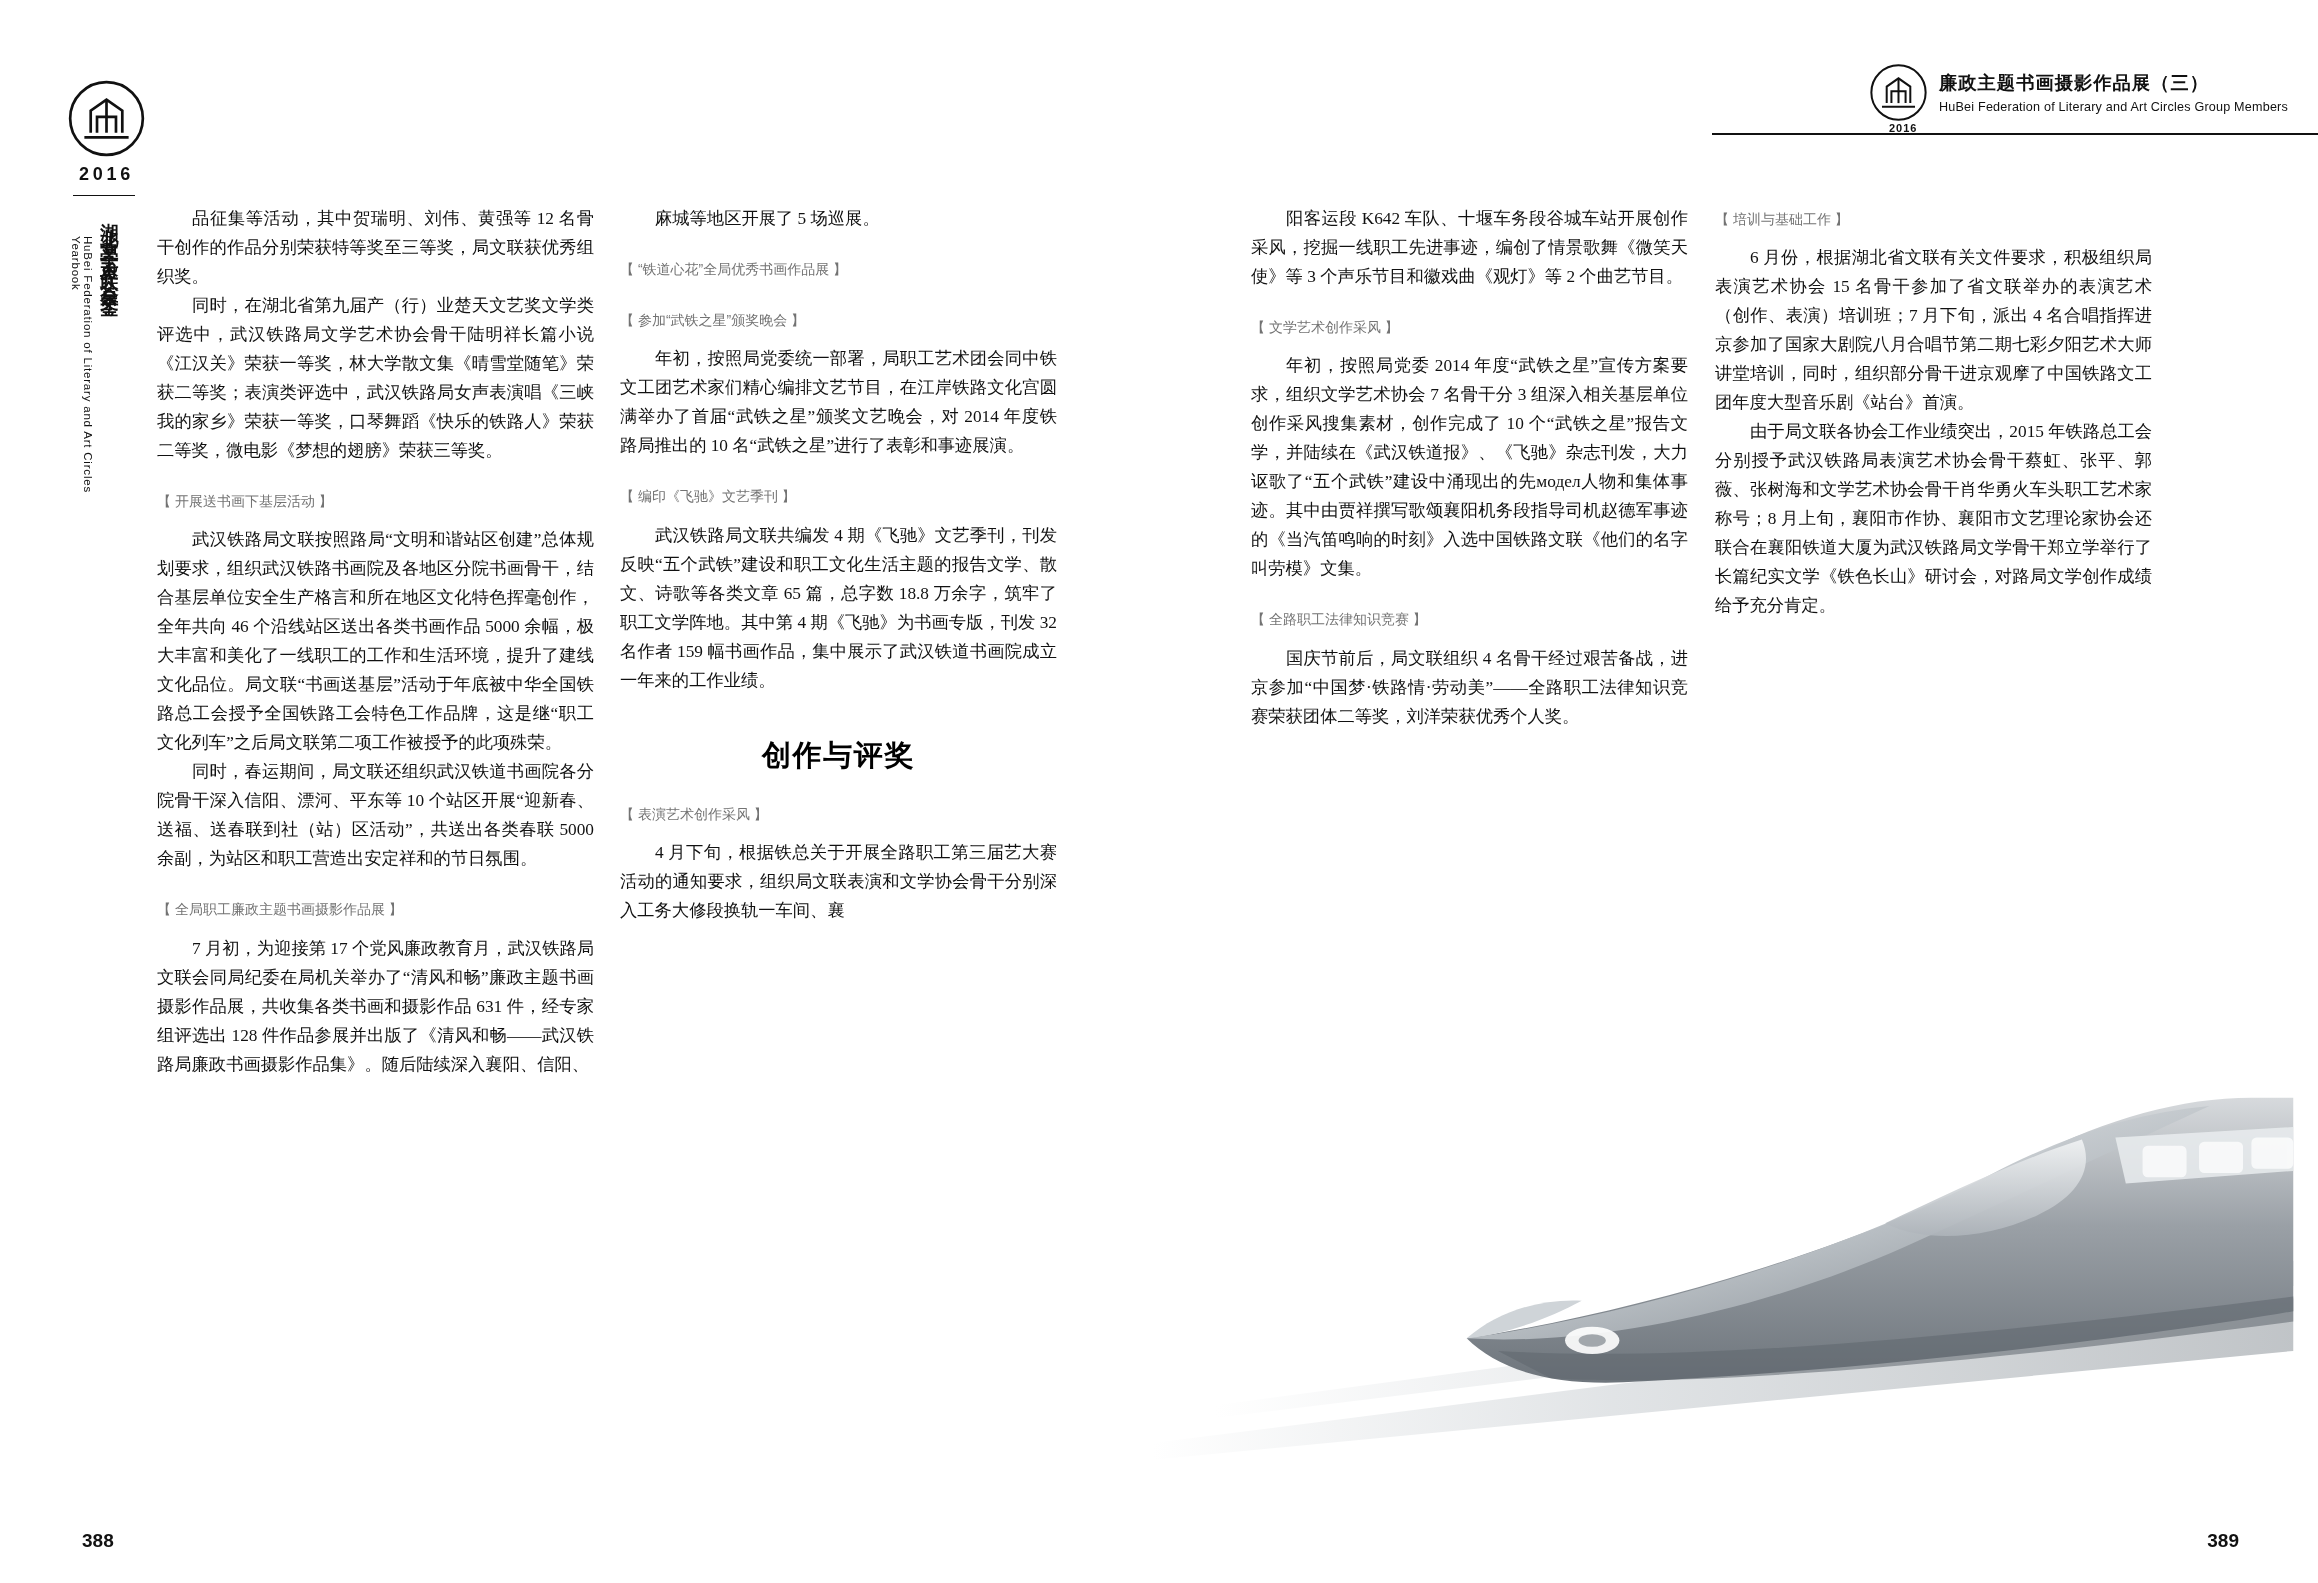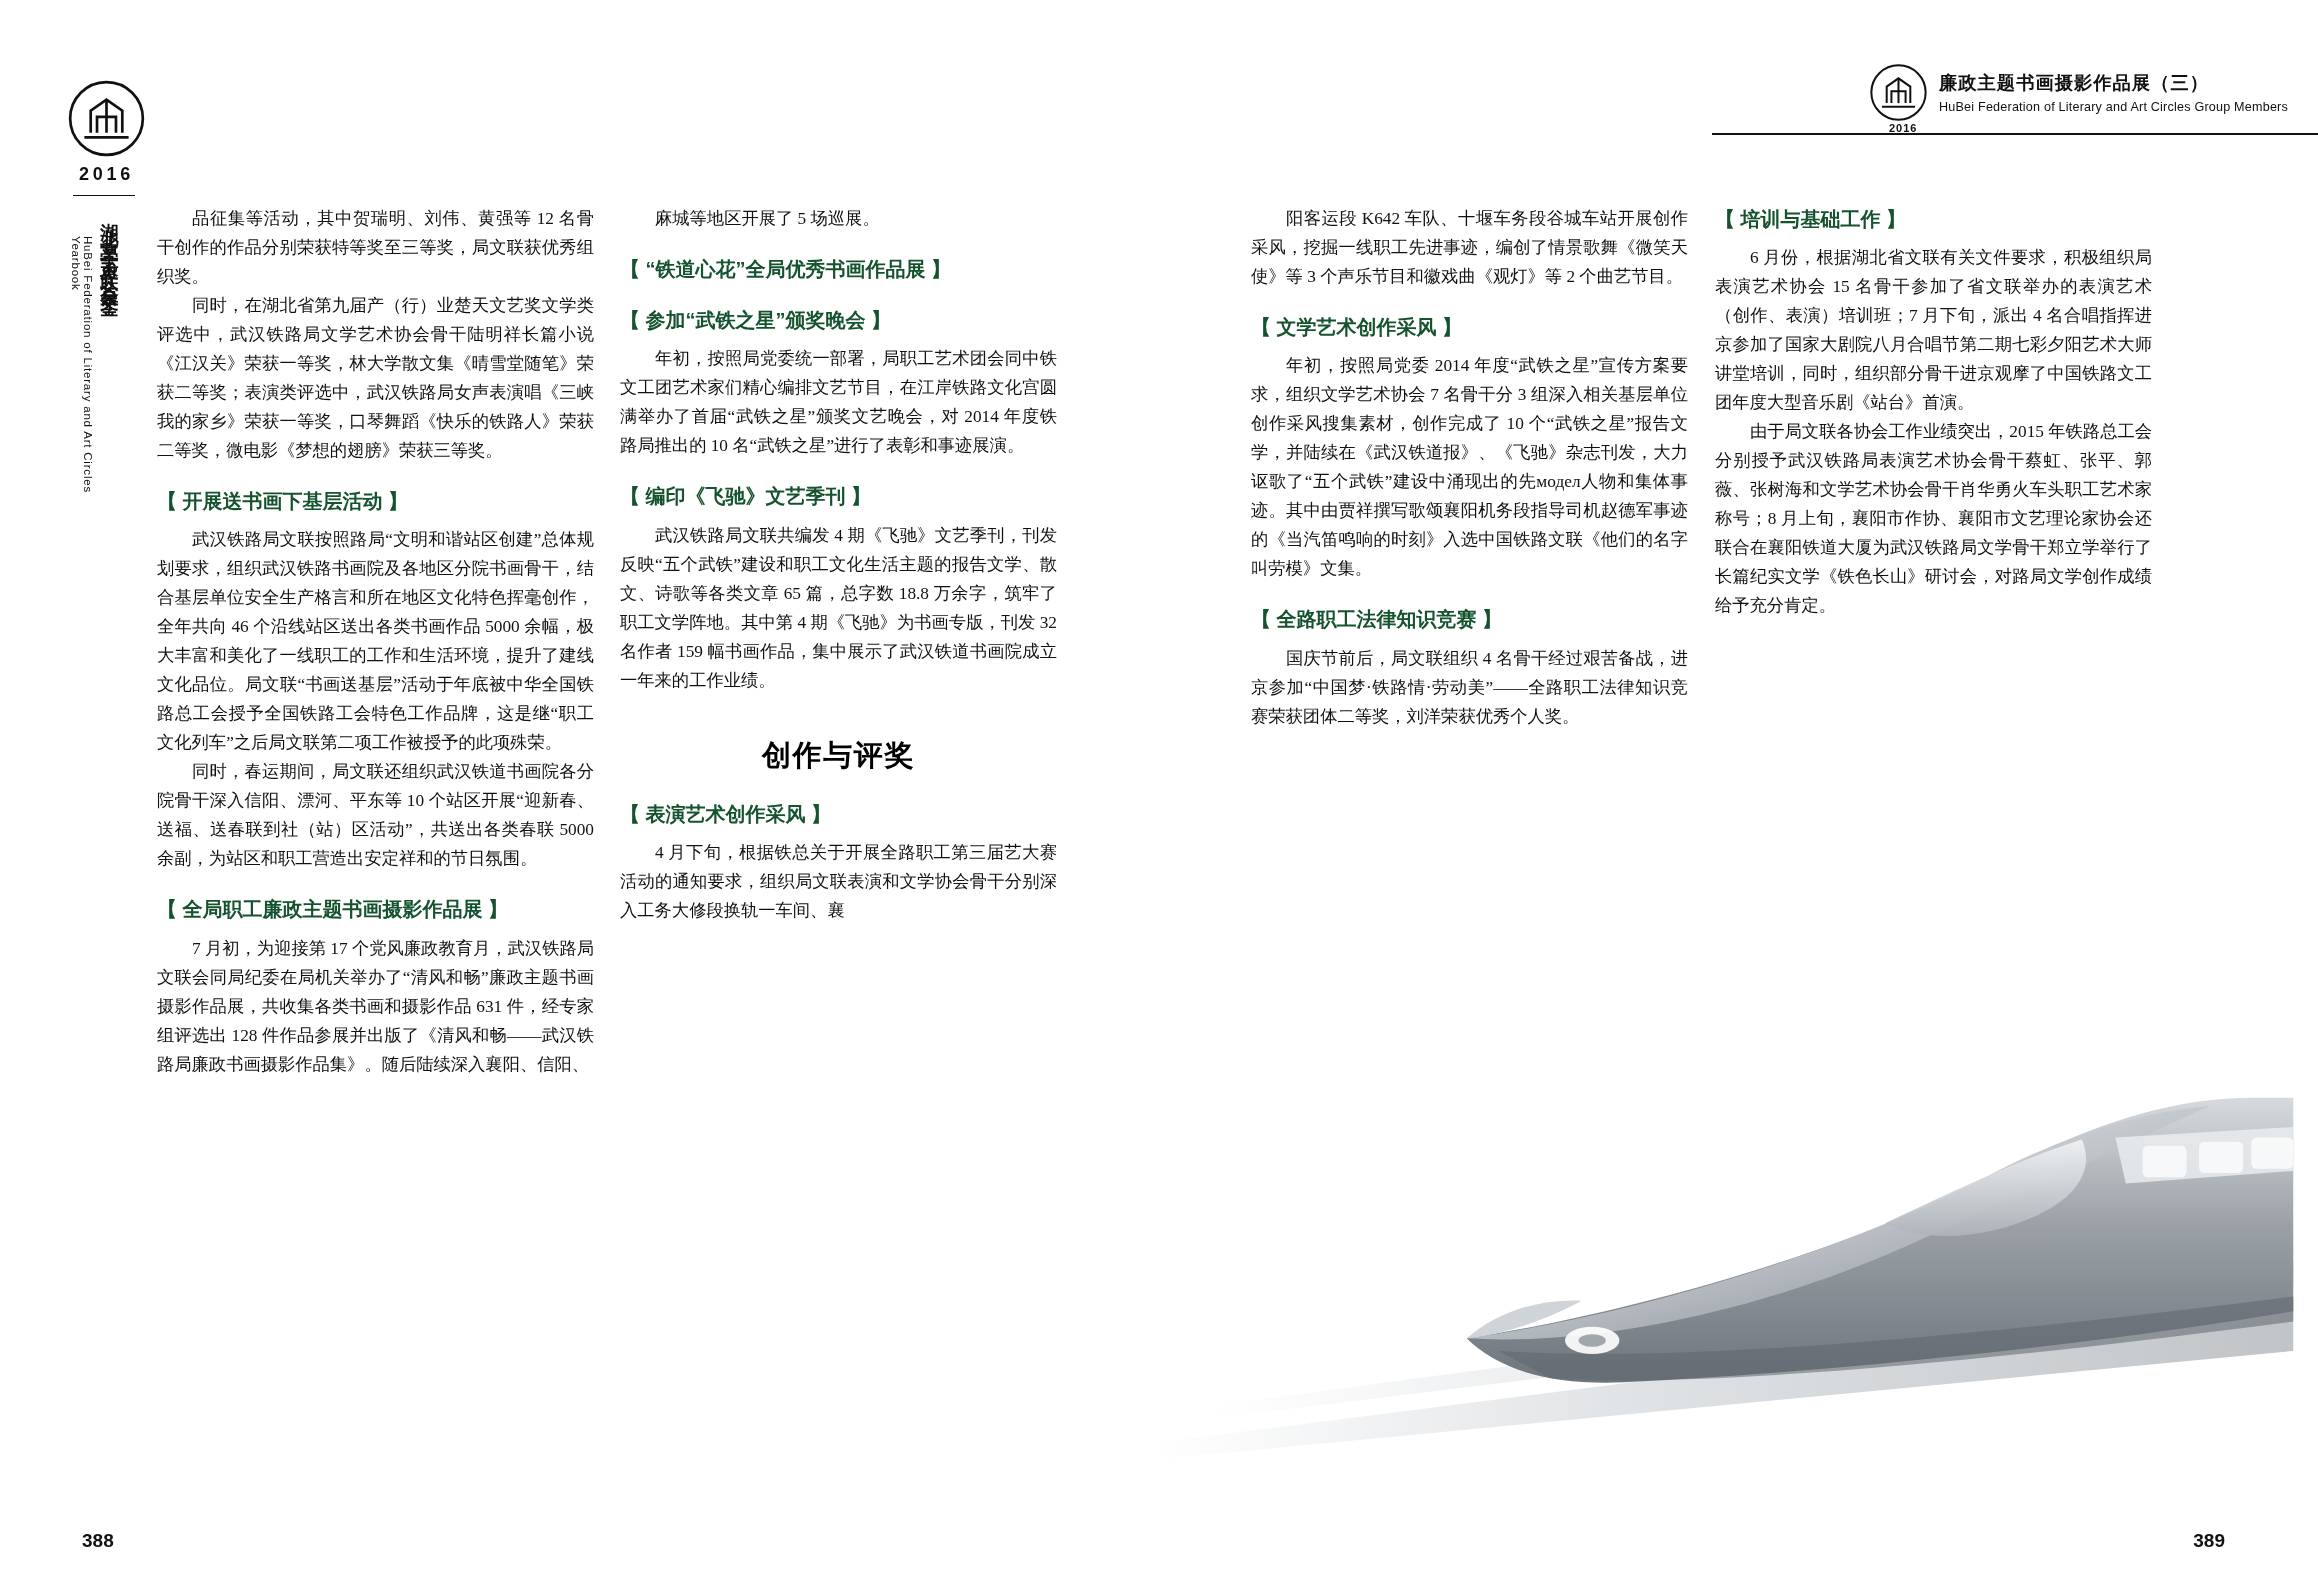--- a/index.html
+++ b/index.html
@@ -58,37 +58,37 @@
   .c3{left:1251px;}
   .c4{left:1715px;}
 
   p.body{
     font-size:17.3px;line-height:29px;margin:0 0 0 0;
     text-indent:35px;text-align:justify;
     font-family:"Liberation Serif","DejaVu Serif",serif;
     color:#111;
   }
   h3.head{
-    font-size:20px;line-height:30px;font-weight:700;
-    margin:21px 0 9.4px 0;color:#14532d;
+    font-size:14px;line-height:30px;font-weight:400;
+    margin:21px 0 9.4px 0;color:#737373;
     font-family:"Liberation Sans","DejaVu Sans",sans-serif;
   }
   h3.head.first{margin-top:0;}
   h2.section{
     font-size:29px;font-weight:700;text-align:center;
     margin:41px 0 23px 0;color:#000;letter-spacing:1.6px;
   }
   p.body + p.body{margin-top:0;}
 
   
   .pageno{
     position:absolute;bottom:32px;font-size:19px;font-weight:700;color:#111;
   }
   .pageno.left{left:82px;}
-  .pageno.right{right:94px;}
+  .pageno.right{right:80px;}
 
   
   .train{position:absolute;left:1152px;top:1037px;width:1142px;height:429px;}
 </style>
 </head>
 <body>
 
 <div class="page">
 
   <div class="spine">

